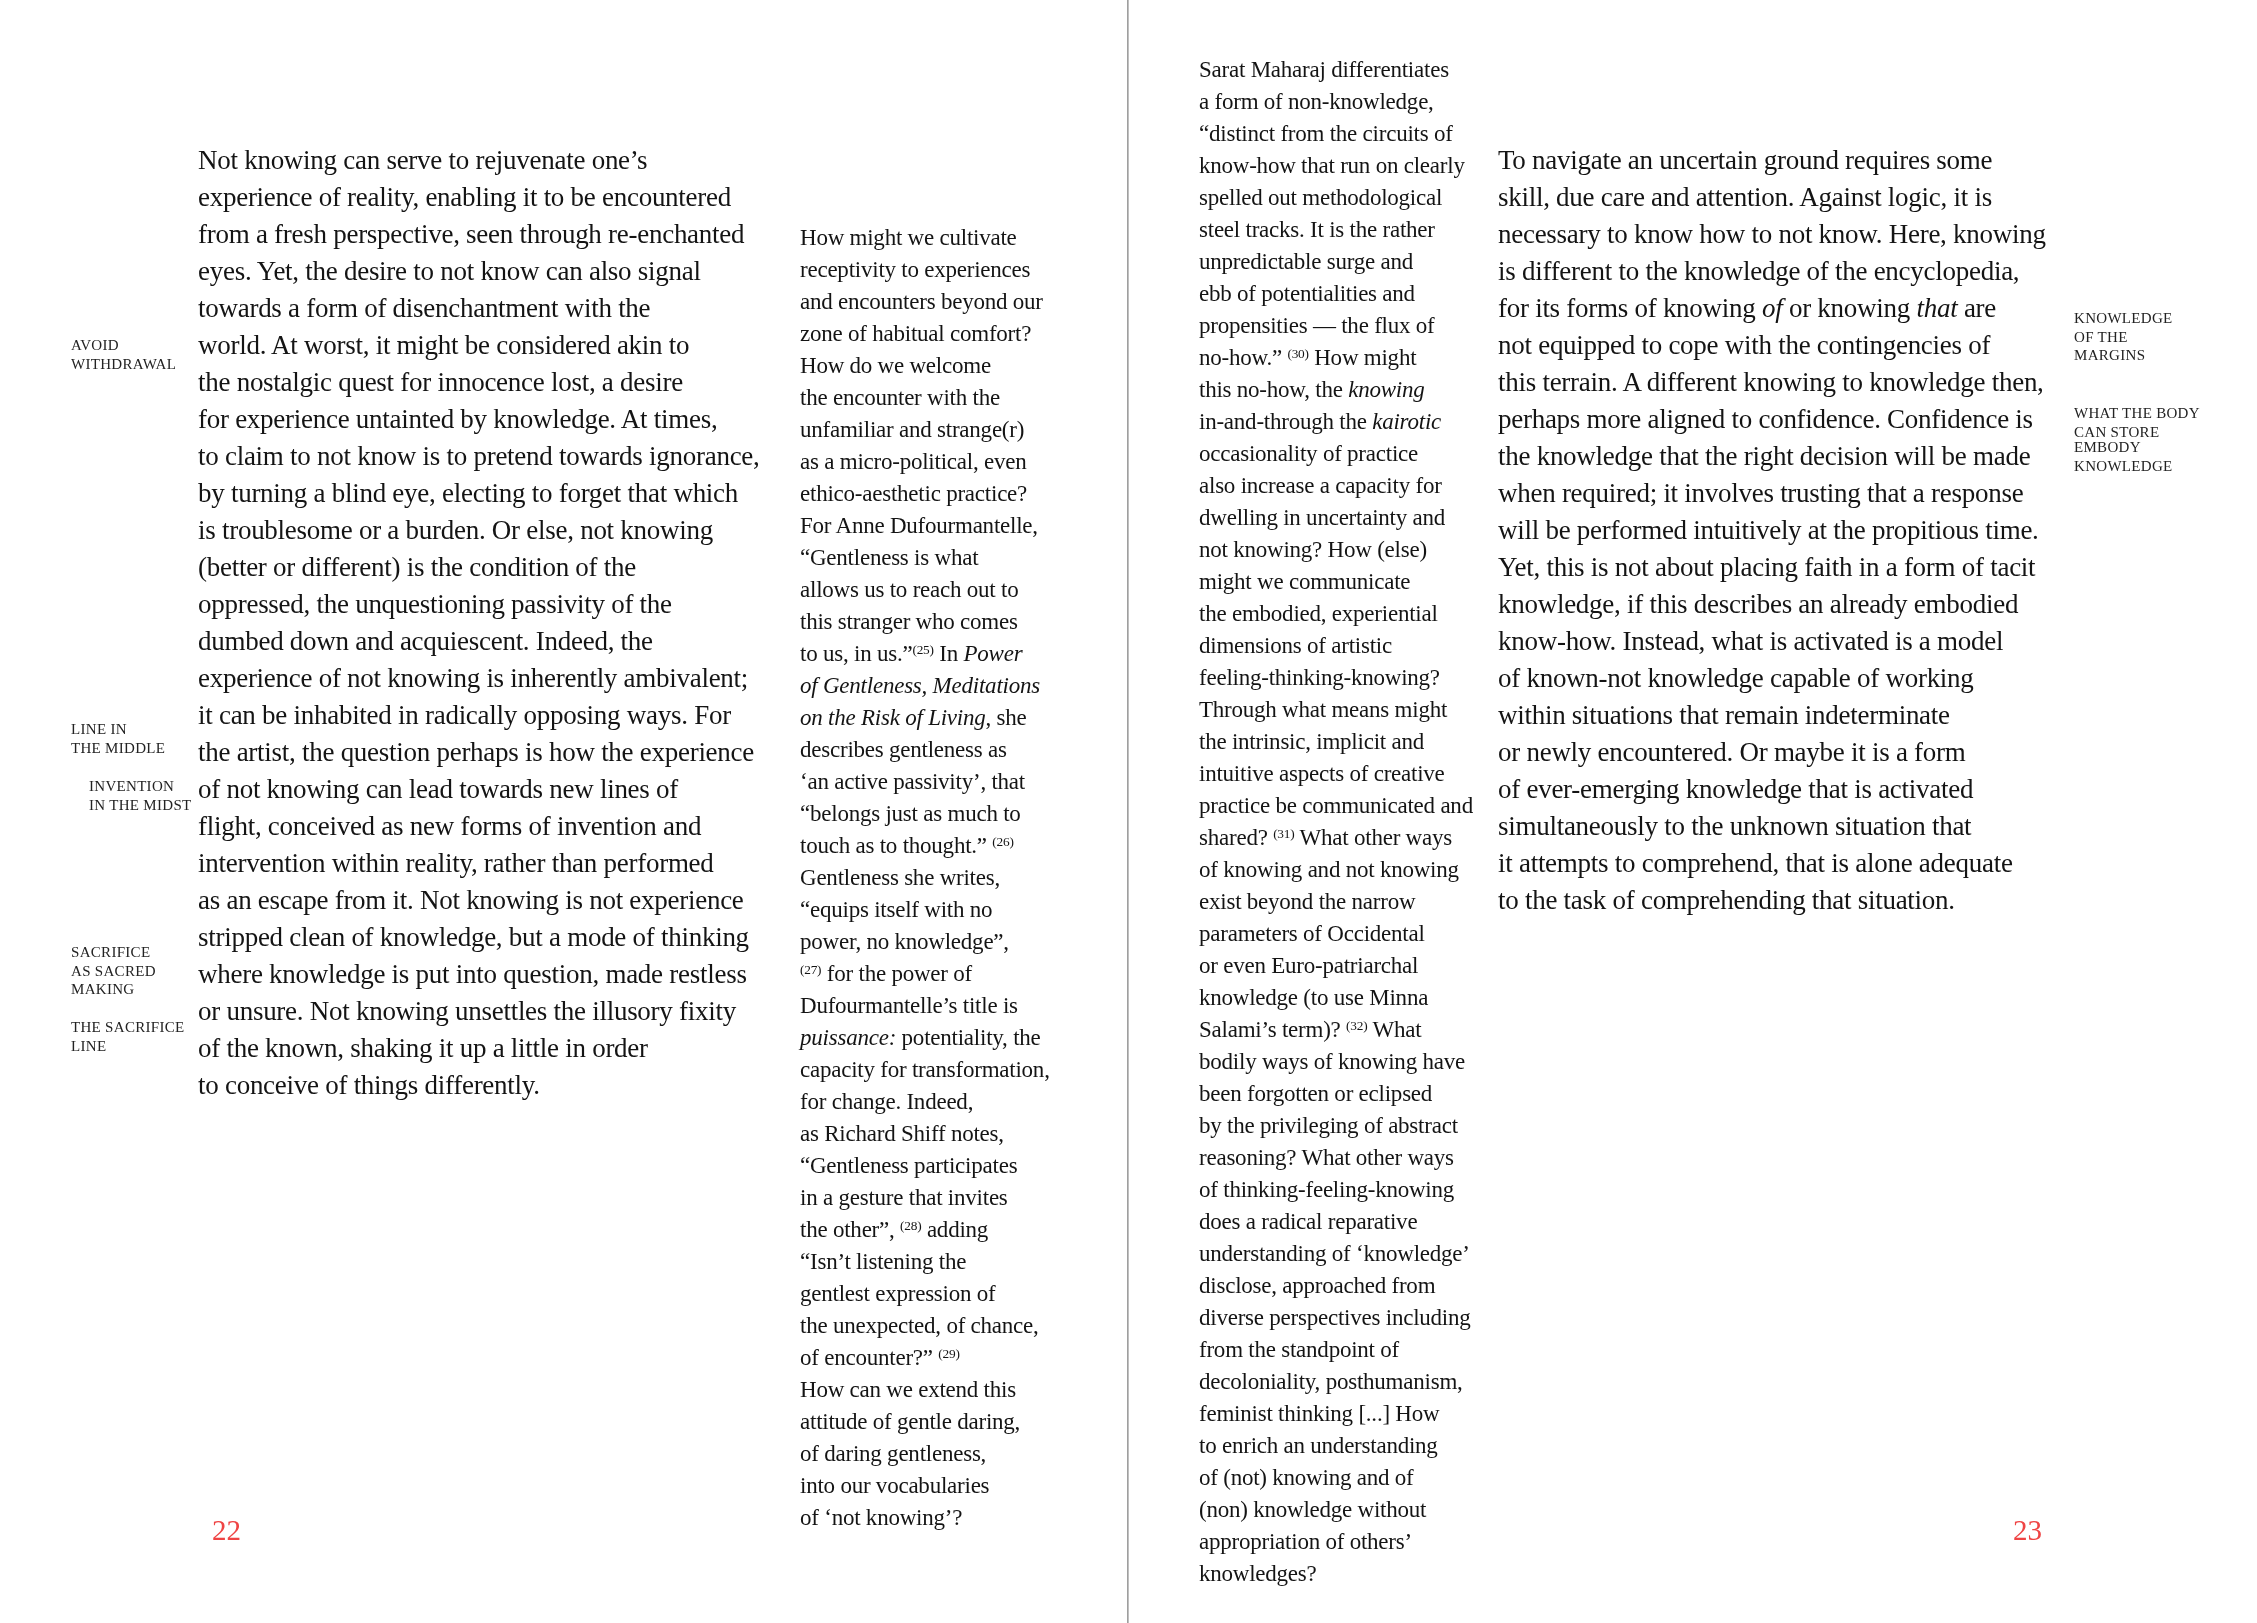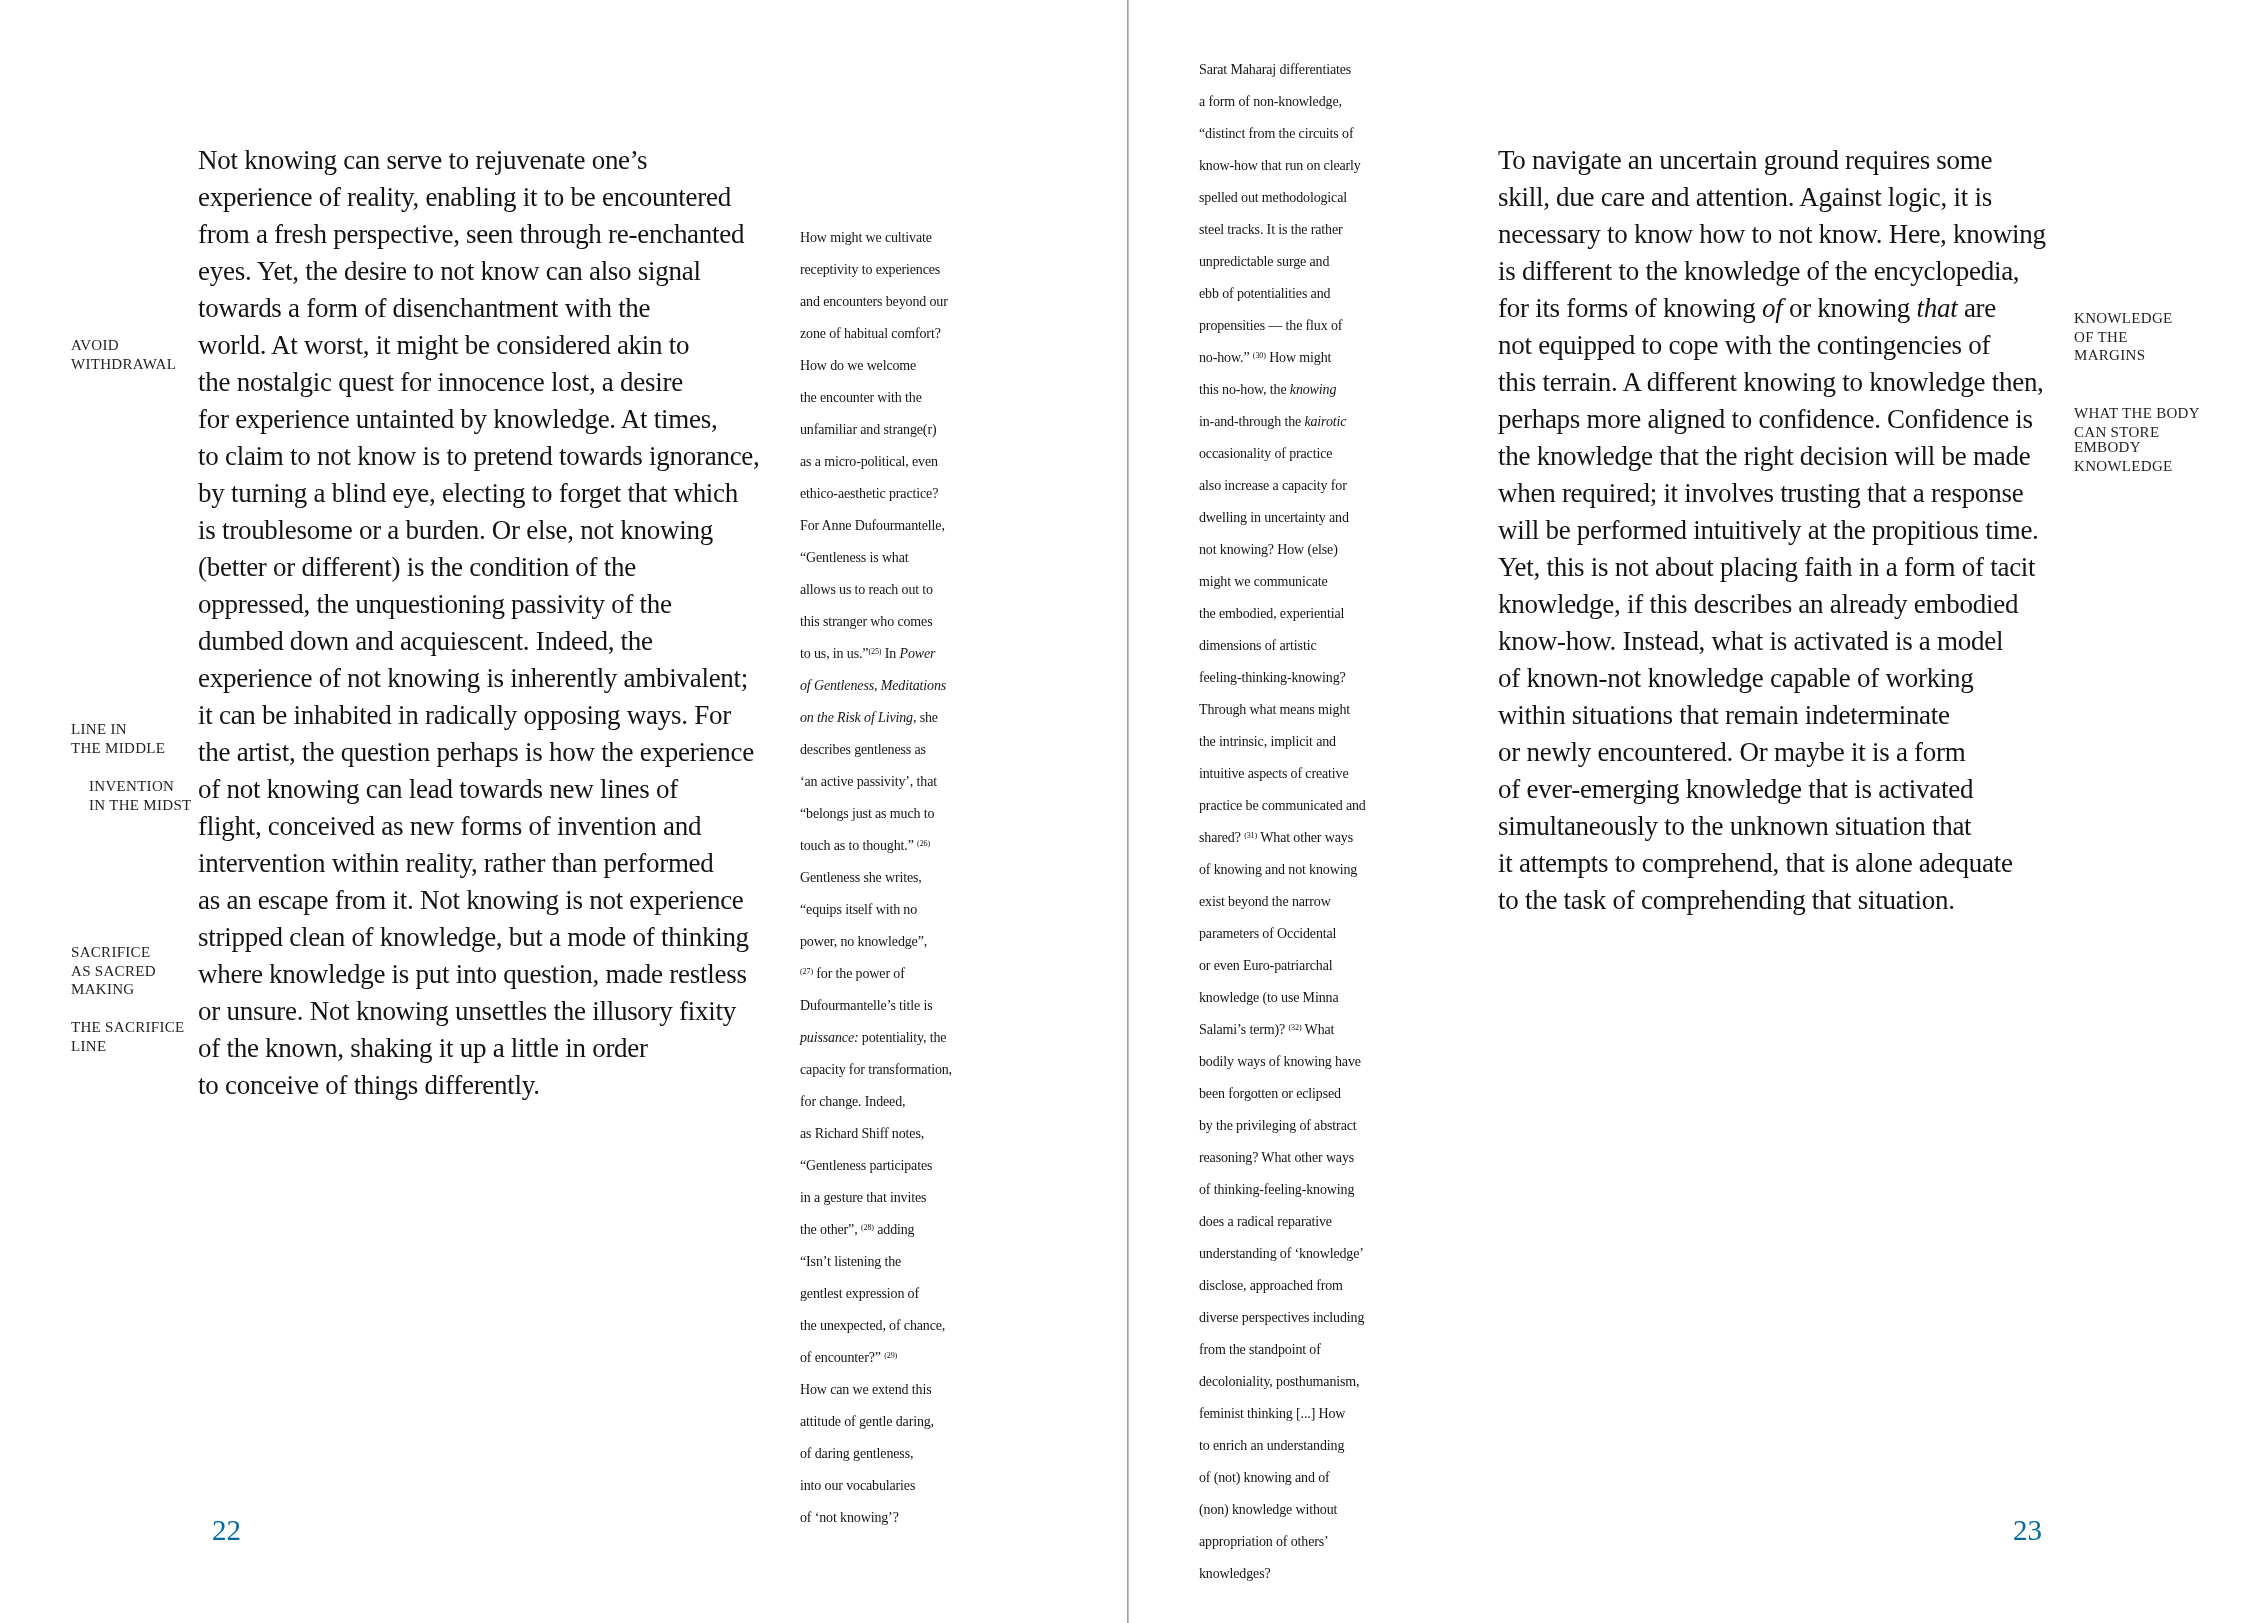--- a/index.html
+++ b/index.html
@@ -19,21 +19,21 @@
   .body-col{
     position:absolute;
     white-space:nowrap;
     letter-spacing:-0.01em;
   }
   .main-col{
     font-size:27px;
     line-height:37px;
   }
   .small-col{
-    font-size:14px;
+    font-size:23px;
     line-height:32px;
   }
   .body-col sup{
     font-size:0.58em;
     line-height:0;
     vertical-align:baseline;
     position:relative;
     top:-0.52em;
   }
   .note{
@@ -42,21 +42,21 @@
     font-size:15px;
     line-height:18.6px;
     letter-spacing:0.02em;
     color:#232323;
     white-space:pre-line;
   }
   .page-number{
     position:absolute;
     font-size:29px;
     line-height:32.5px;
-    color:#0369a1;
+    color:#ef4444;
   }
 </style>
 </head>
 <body>
 
 <div class="spread">
 
   <div class="page">
     <div class="note" style="left:71px;top:336px">AVOID
 WITHDRAWAL</div>

